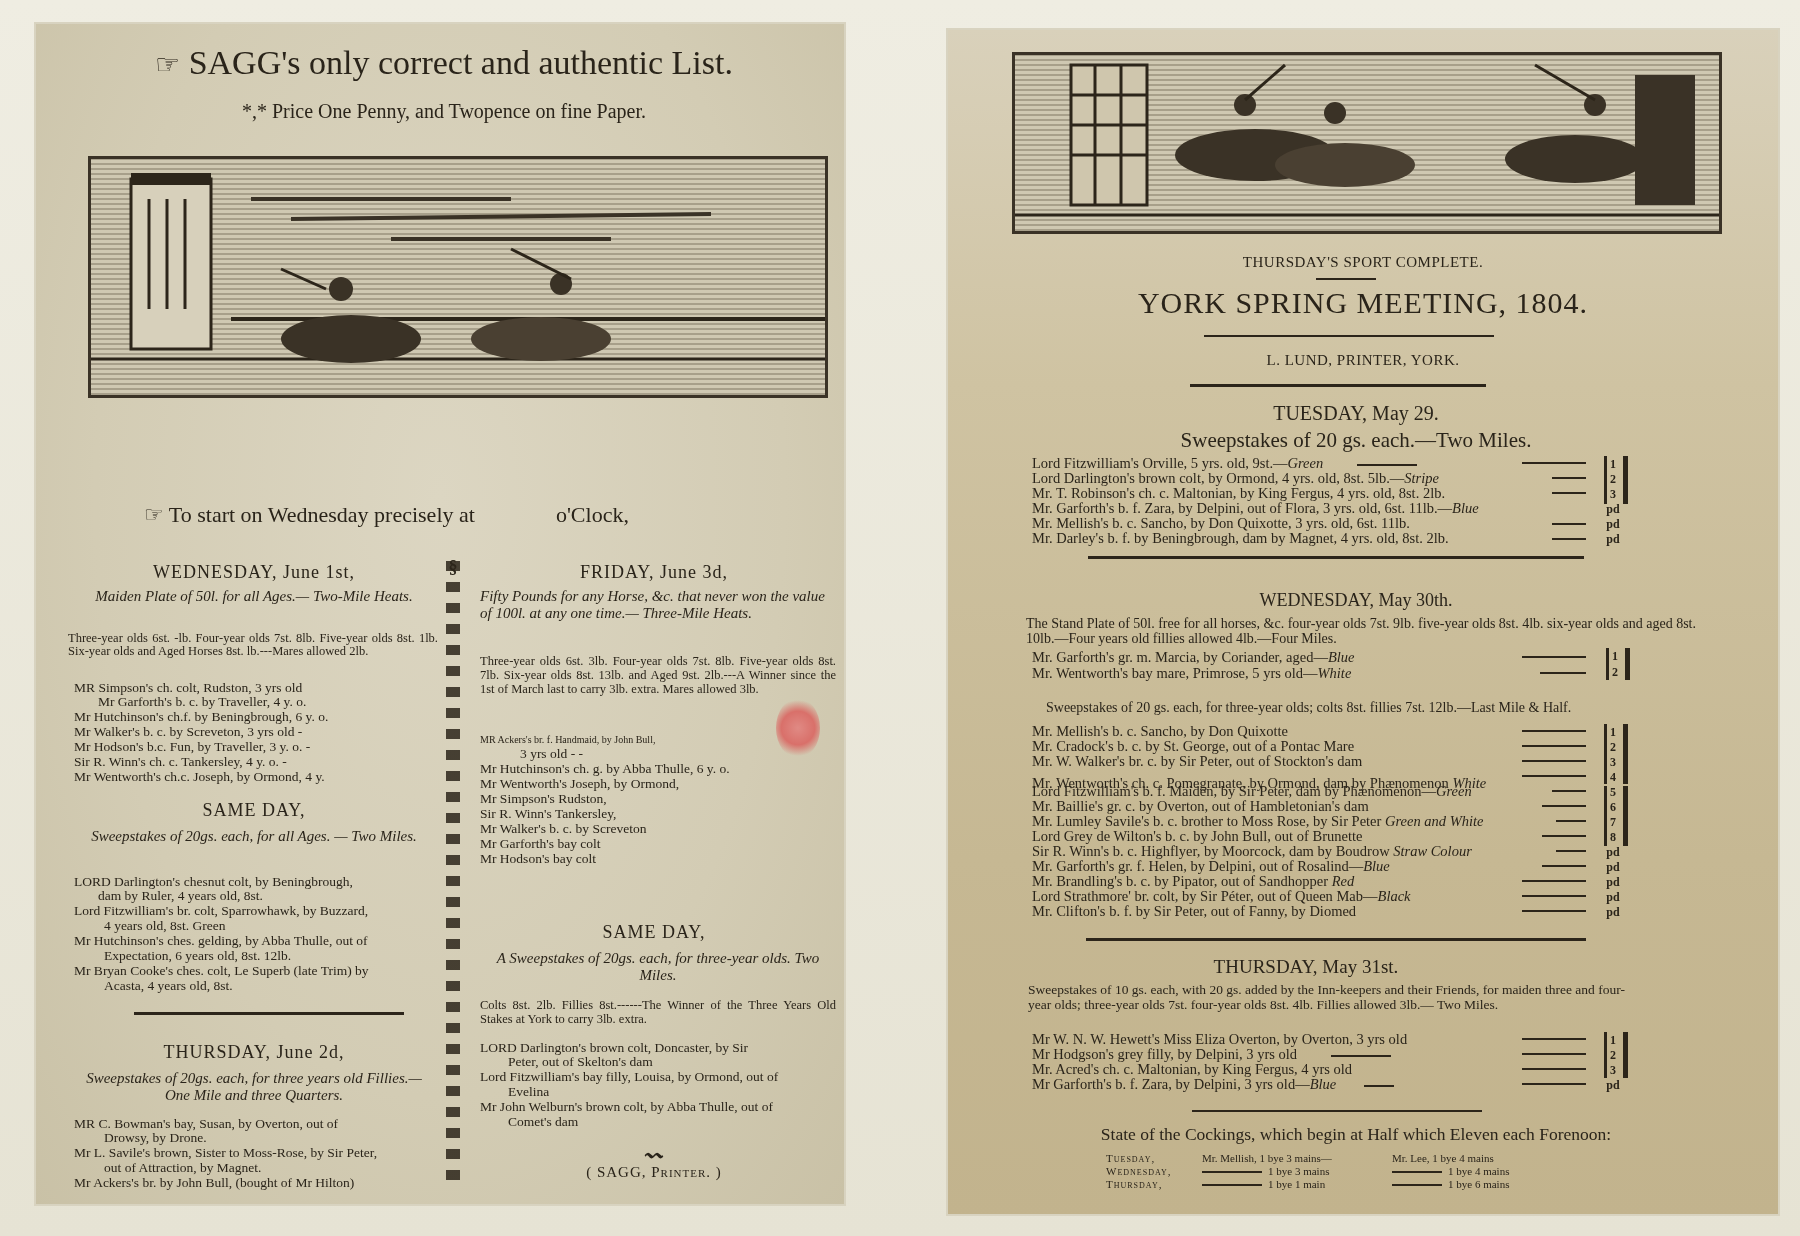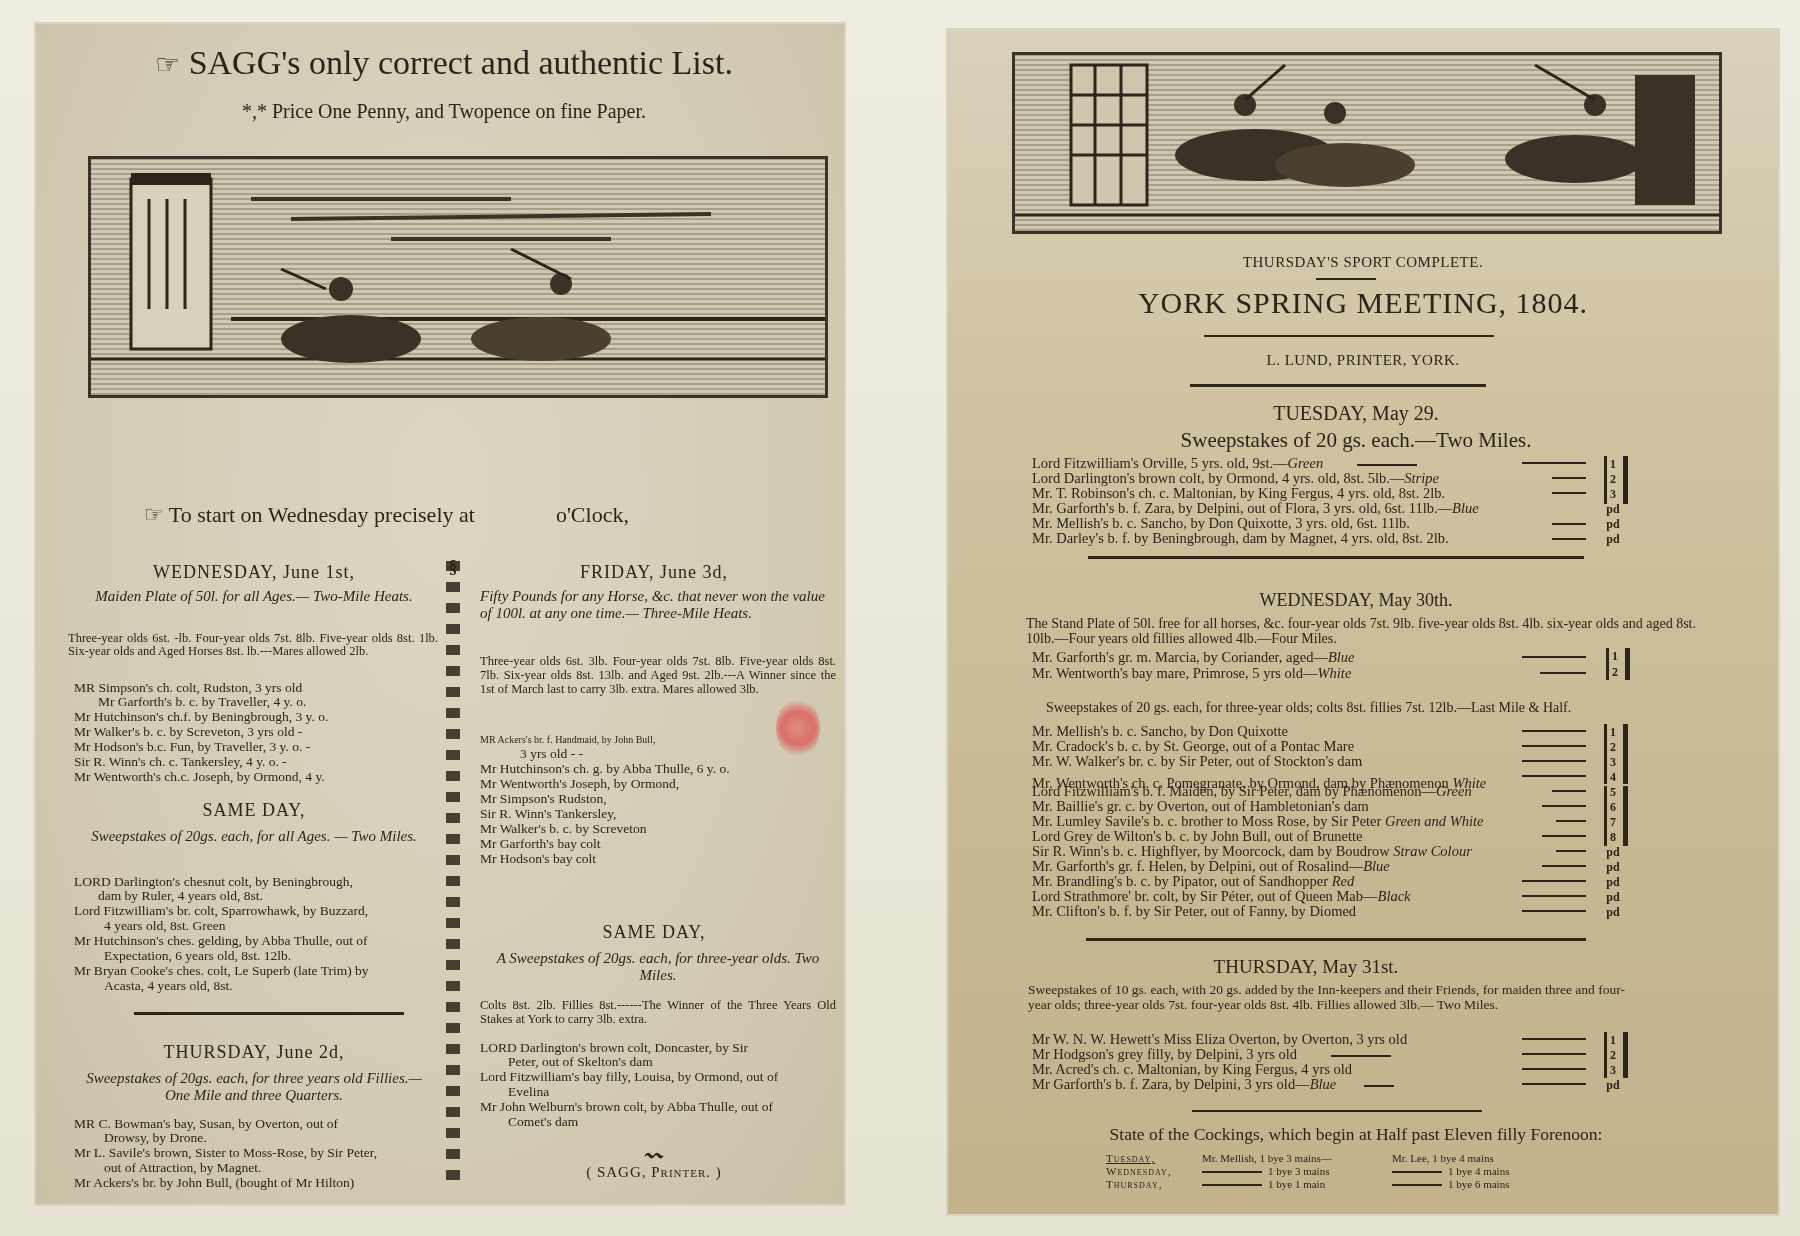--- a/index.html
+++ b/index.html
@@ -77,21 +77,21 @@
     <div class="abs" style="top:0;left:0;width:14px;height:630px;background:repeating-linear-gradient(180deg,transparent 0 4px,#2c251a 4px 14px,transparent 14px 21px);opacity:.85;"></div>
   </div>
 
   <div class="abs c caps" style="left:30px;top:540px;width:380px;font-size:18px;">WEDNESDAY, June 1st,</div>
   <div class="abs c it" style="left:30px;top:566px;width:380px;font-size:15px;line-height:17px;">Maiden Plate of 50l. for all Ages.— Two-Mile Heats.</div>
   <div class="abs" style="left:34px;top:610px;width:370px;font-size:12.5px;line-height:13px;text-align:justify;">Three-year olds 6st. -lb. Four-year olds 7st. 8lb. Five-year olds 8st. 1lb. Six-year olds and Aged Horses 8st. lb.---Mares allowed 2lb.</div>
 
   <div class="abs" style="left:40px;top:658px;width:370px;">
     <div class="entry" style="top:0;left:0;font-size:13.5px;">MR Simpson's ch. colt, Rudston, 3 yrs old</div>
     <div class="entry" style="top:14px;left:24px;font-size:13.5px;">Mr Garforth's b. c. by Traveller, 4 y. o.</div>
-    <div class="entry" style="top:29px;left:0;font-size:13.5px;">Mr Hutchinson's ch.f. by Beningbrough, 3 y. o.</div>
+    <div class="entry" style="top:29px;left:0;font-size:13.5px;">Mr Hutchinson's ch.f. by Beningbrough, 6 y. o.</div>
     <div class="entry" style="top:44px;left:0;font-size:13.5px;">Mr Walker's b. c. by Screveton, 3 yrs old -</div>
     <div class="entry" style="top:59px;left:0;font-size:13.5px;">Mr Hodson's b.c. Fun, by Traveller, 3 y. o. -</div>
     <div class="entry" style="top:74px;left:0;font-size:13.5px;">Sir R. Winn's ch. c. Tankersley, 4 y. o. -</div>
     <div class="entry" style="top:89px;left:0;font-size:13.5px;">Mr Wentworth's ch.c. Joseph, by Ormond, 4 y.</div>
   </div>
 
   <div class="abs c caps" style="left:30px;top:778px;width:380px;font-size:18px;">SAME DAY,</div>
   <div class="abs c it" style="left:40px;top:806px;width:360px;font-size:15px;line-height:17px;">Sweepstakes of 20gs. each, for all Ages. — Two Miles.</div>
 
   <div class="abs" style="left:40px;top:852px;width:370px;">
@@ -289,24 +289,24 @@
     <div class="dash abs" style="left:0;top:45px;width:64px;"></div>
   </div>
   <div class="bracket" style="left:658px;top:1004px;width:16px;height:46px;"></div>
   <div class="place" style="left:657px;top:1005px;">1</div>
   <div class="place" style="left:657px;top:1020px;">2</div>
   <div class="place" style="left:657px;top:1035px;">3</div>
   <div class="place" style="left:657px;top:1050px;">pd</div>
 
   <div class="rule thin" style="left:246px;top:1082px;width:290px;"></div>
 
-  <div class="abs c" style="left:40px;top:1096px;width:740px;font-size:17.5px;">State of the Cockings, which begin at Half past Eleven filly Forenoon:</div>
+  <div class="abs c" style="left:40px;top:1096px;width:740px;font-size:17.5px;">State of the Cockings, which begin at Half which Eleven each Forenoon:</div>
   <div class="abs" style="left:160px;top:1124px;width:560px;font-size:11px;line-height:13px;">
     <div style="display:flex;">
-      <span class="sc" style="width:96px;letter-spacing:1px;text-decoration:underline;">Tuesday,</span>
+      <span class="sc" style="width:96px;letter-spacing:1px;">Tuesday,</span>
       <span style="width:190px;">Mr. Mellish, 1 bye 3 mains—</span>
       <span>Mr. Lee, 1 bye 4 mains</span>
     </div>
     <div style="display:flex;">
       <span class="sc" style="width:96px;letter-spacing:1px;">Wednesday,</span>
       <span style="width:190px;"><span class="dash" style="width:60px;margin-right:6px;"></span><span>1 bye 3 mains</span></span>
       <span><span class="dash" style="width:50px;margin-right:6px;"></span><span>1 bye 4 mains</span></span>
     </div>
     <div style="display:flex;">
       <span class="sc" style="width:96px;letter-spacing:1px;">Thursday,</span>

